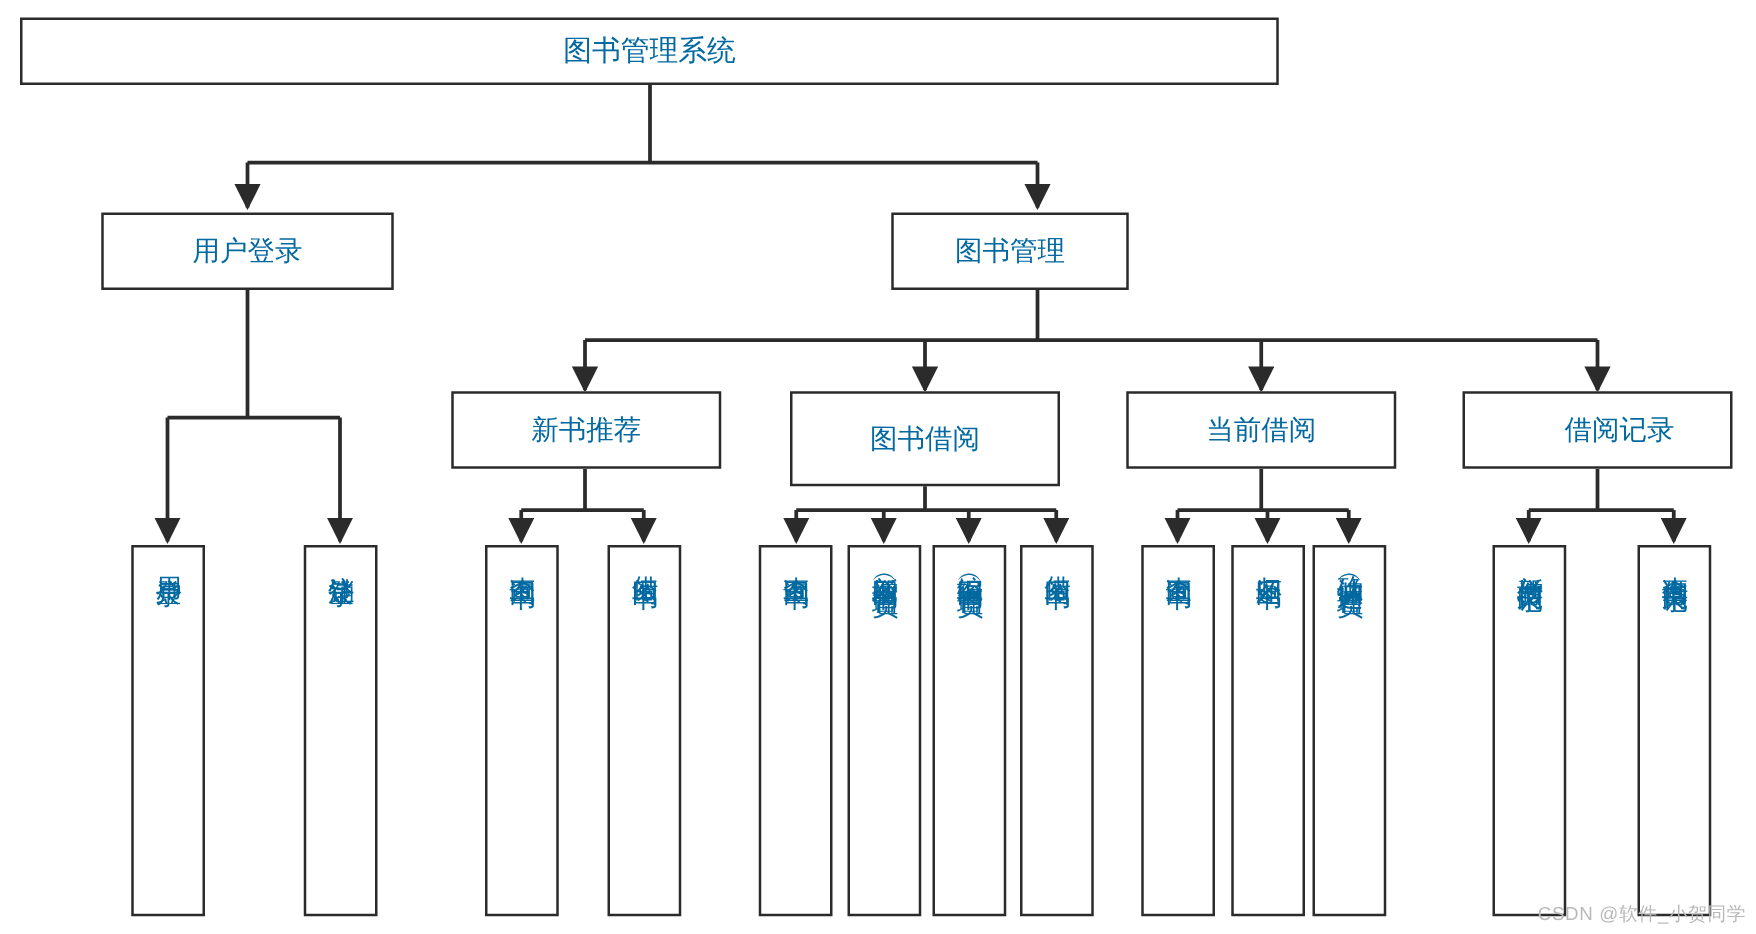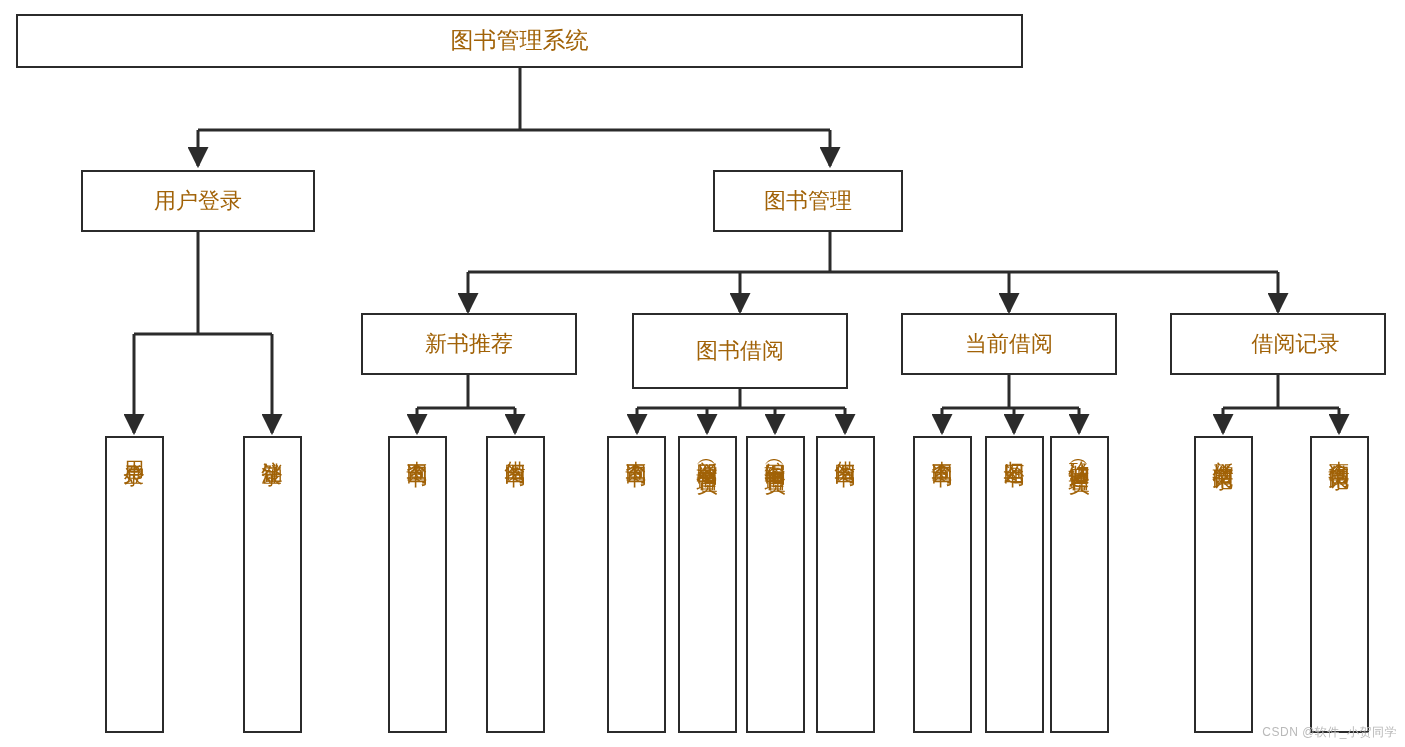--- a/index.html
+++ b/index.html
@@ -29,21 +29,21 @@
     position: absolute;
     box-sizing: border-box;
     background: #ffffff;
     border: 2px solid #2b2b2b;
     display: flex;
     align-items: center;
     justify-content: center;
     z-index: 2;
   }
   .node-label {
-    color: #a16207;
+    color: #0369a1;
     text-align: center;
     line-height: 1.18;
     white-space: nowrap;
   }
   
   .node.horiz .node-label {
     font-size: 22px;
     writing-mode: horizontal-tb;
   }
   #node-root .node-label {
@@ -60,21 +60,21 @@
     writing-mode: vertical-rl;
     text-orientation: upright;
     letter-spacing: 2px;
     line-height: 1;
     white-space: nowrap;
   }
   #watermark {
     position: absolute;
     right: 8px;
     bottom: 6px;
-    font-size: 12px;
+    font-size: 15px;
     color: #b9b9b9;
     letter-spacing: 0.5px;
     z-index: 5;
     white-space: nowrap;
     pointer-events: none;
   }
 </style>
 </head>
 <body>
 

